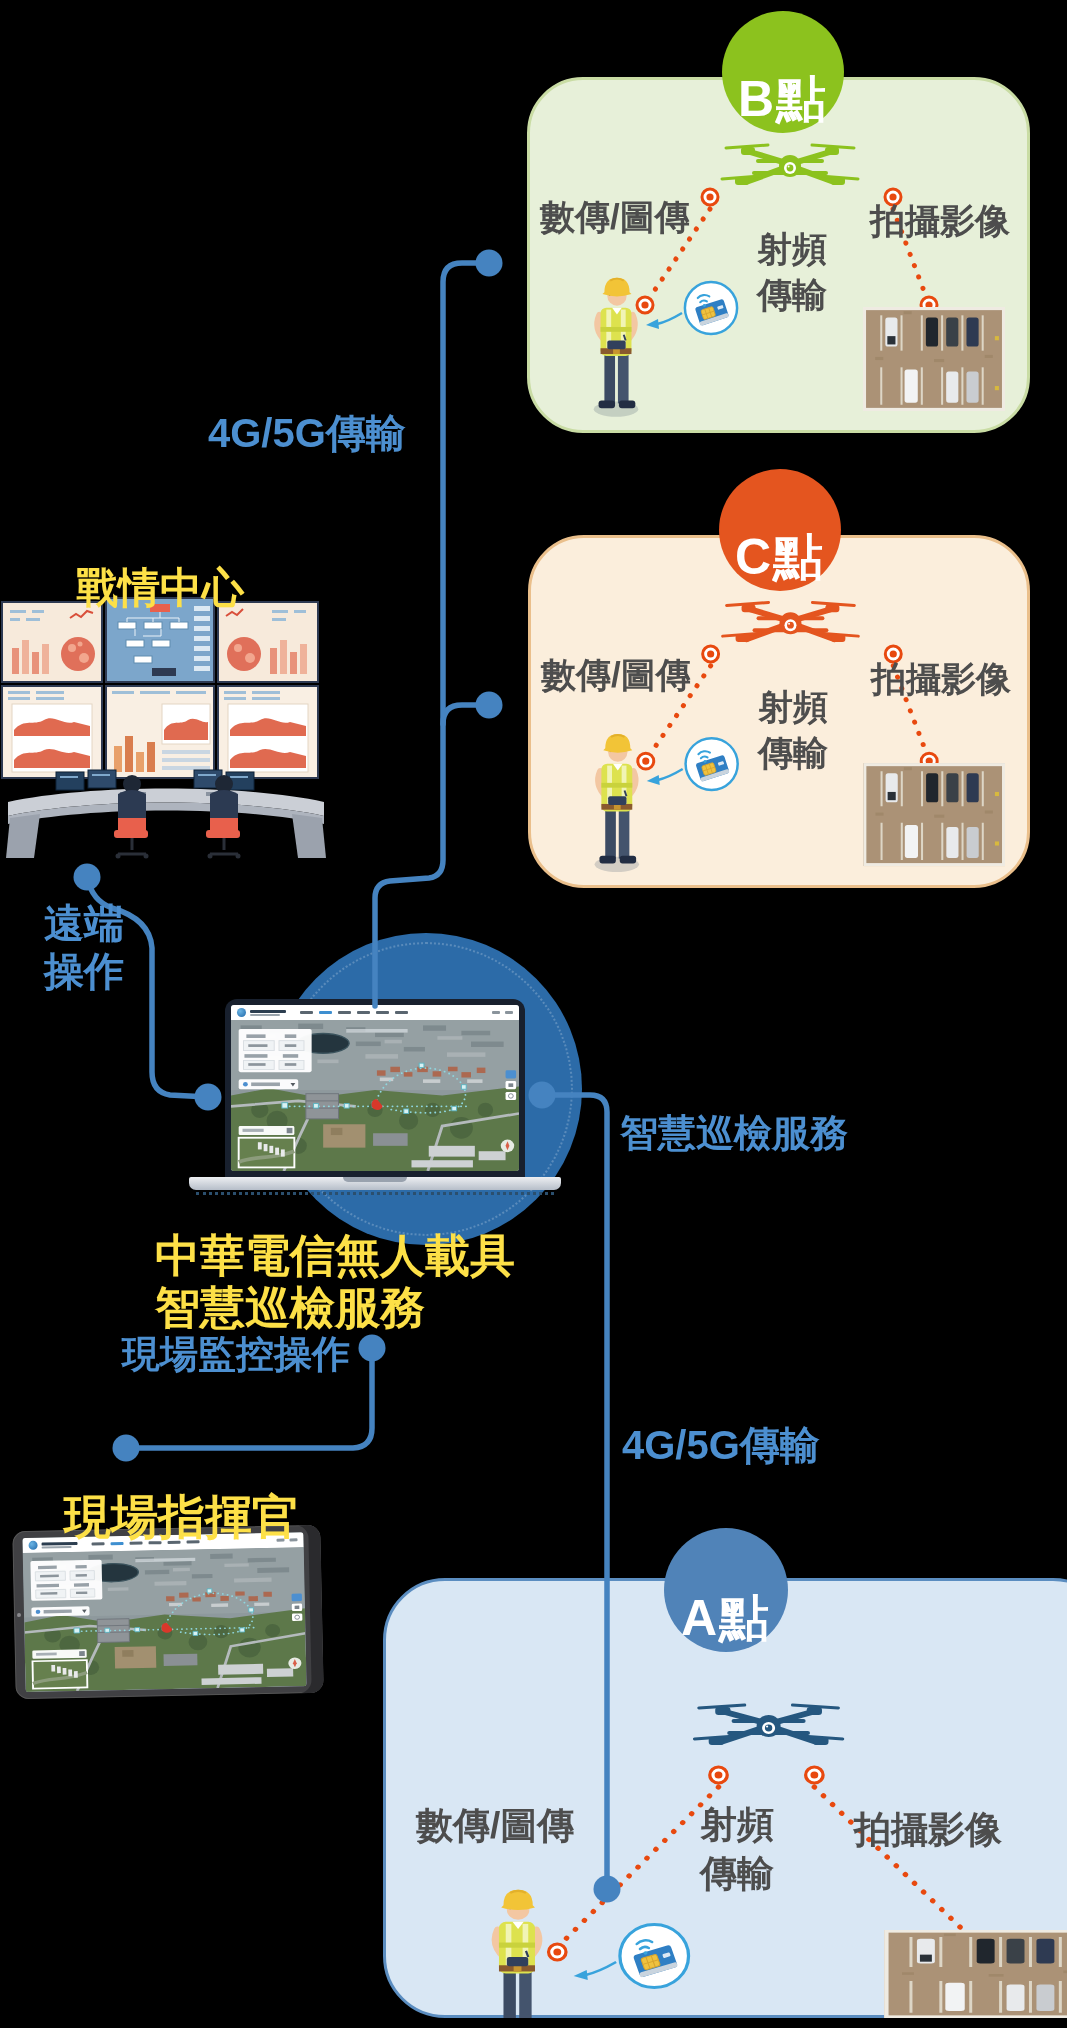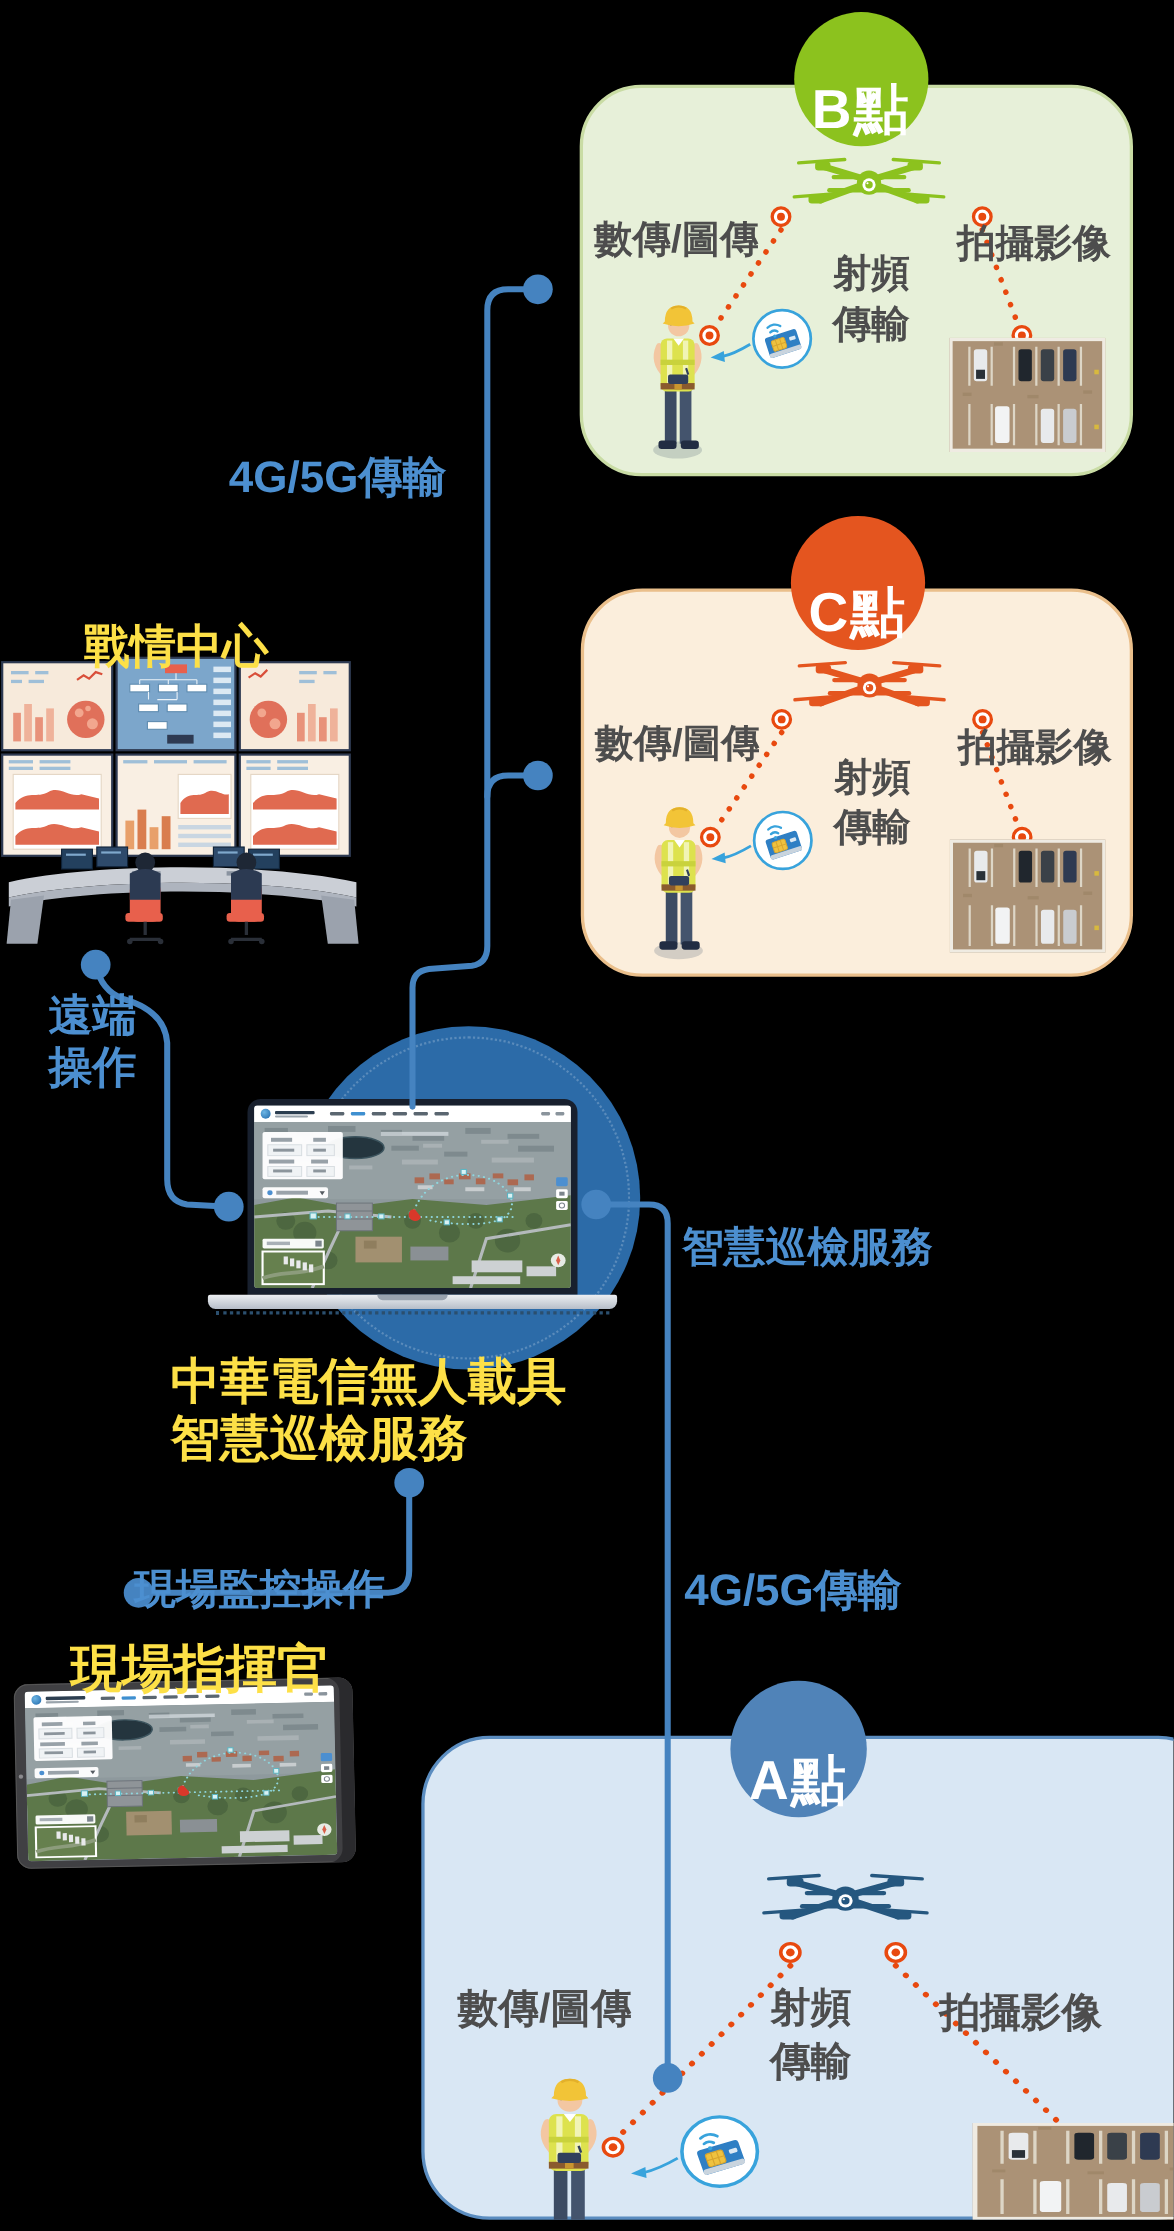--- a/index.html
+++ b/index.html
@@ -33,21 +33,21 @@
   #site-a .lbl-photo{left:468px;top:224px;font-size:37px;}
 
   
   .blue-lbl{position:absolute;color:#4C8FD0;font-weight:bold;z-index:6;white-space:nowrap;}
   .dark-lbl{position:absolute;color:#fde047;font-weight:bold;z-index:6;white-space:nowrap;}
   #lbl-4g-top{left:208px;top:406px;font-size:40px;}
   #lbl-4g-bottom{left:622px;top:1418px;font-size:40px;}
   #lbl-remote{left:44px;top:899px;font-size:40px;line-height:1.2;}
   #lbl-remote span{display:block;}
   #lbl-onsite-personnel{left:620px;top:1108px;font-size:38px;}
-  #lbl-onsite-monitor{left:122px;top:1419px;font-size:38px;}
+  #lbl-onsite-monitor{left:122px;top:1329px;font-size:38px;}
   #lbl-command-center{left:76px;top:560px;font-size:42px;}
   #lbl-field-commander{left:64px;top:1486px;font-size:47px;}
   #lbl-service{left:155px;top:1230px;width:440px;text-align:left;font-size:45px;line-height:1.16;z-index:6;}
   #lbl-service span{display:block;}
 
   
   #connectors{position:absolute;left:0;top:0;z-index:4;pointer-events:none;}
   .conn{stroke:#4583C0;stroke-width:5.5;fill:none;stroke-linecap:round;}
   .conn-dot{fill:#4583C0;}
 

